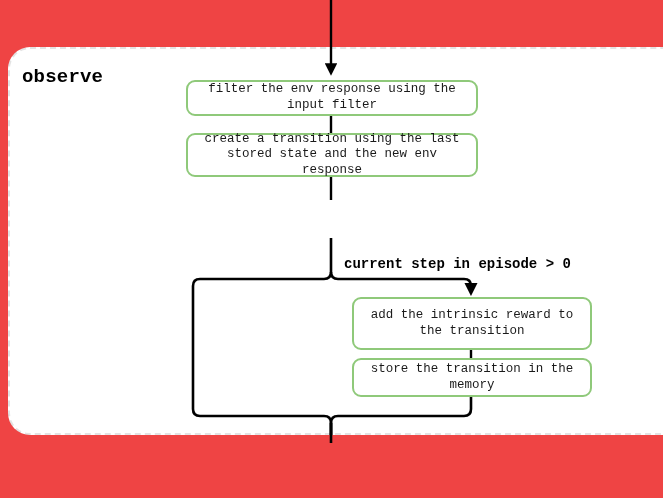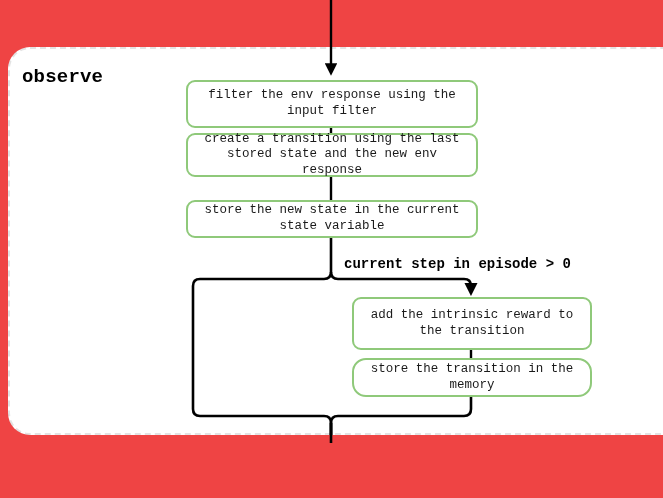--- a/index.html
+++ b/index.html
@@ -100,35 +100,32 @@
     <path d="M 331 272 Q 331 279 324 279 L 200 279 Q 193 279 193 286
              L 193 409 Q 193 416 200 416 L 324 416 Q 331 416 331 423 L 331 435" stroke="#000000" stroke-width="2.6" fill="none"></path>
 
     <path d="M 471 340 L 471 358" stroke="#000000" stroke-width="2.4" fill="none"></path>
 
     <path d="M 471 396 L 471 409 Q 471 416 464 416 L 338 416 Q 331 416 331 423 L 331 435" stroke="#000000" stroke-width="2.6" fill="none"></path>
 
     <path d="M 331 423 L 331 443" stroke="#000000" stroke-width="2.6" fill="none"></path>
   </svg>
 
-  <div class="node" style="left:186px; top:80px; width:292px; height:48px;">
+  <div class="node" style="left:186px; top:80px; width:292px; height:36px;">
     <span>filter the env response using the input filter</span>
   </div>
 
   <div class="node" style="left:186px; top:133px; width:292px; height:44px;">
     <span>create a transition using the last stored state and the new env response</span>
   </div>
 
-  <div class="node" style="left:186px; top:200px; width:292px; height:38px;">
-    <span>store the new state in the current state variable</span>
-  </div>
 
   <div class="node" style="left:352px; top:297px; width:240px; height:53px;">
     <span>add the intrinsic reward to the transition</span>
   </div>
 
-  <div class="node" style="left:352px; top:358px; width:240px; height:39px;border-radius:14px;">
+  <div class="node" style="left:352px; top:358px; width:240px; height:39px;">
     <span>store the transition in the memory</span>
   </div>
 
   <div id="edge-label">current step in episode &gt; 0</div>
 
 </div>
 
 </body></html>

